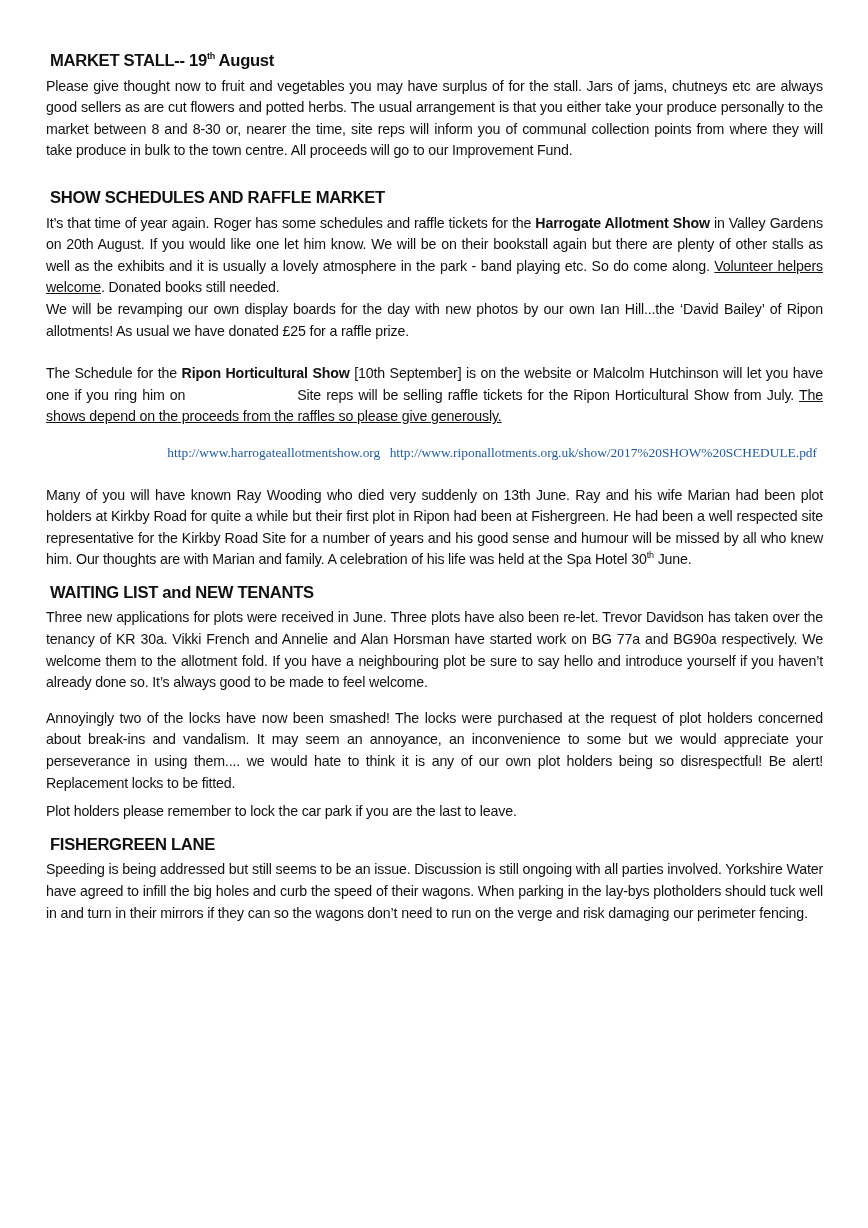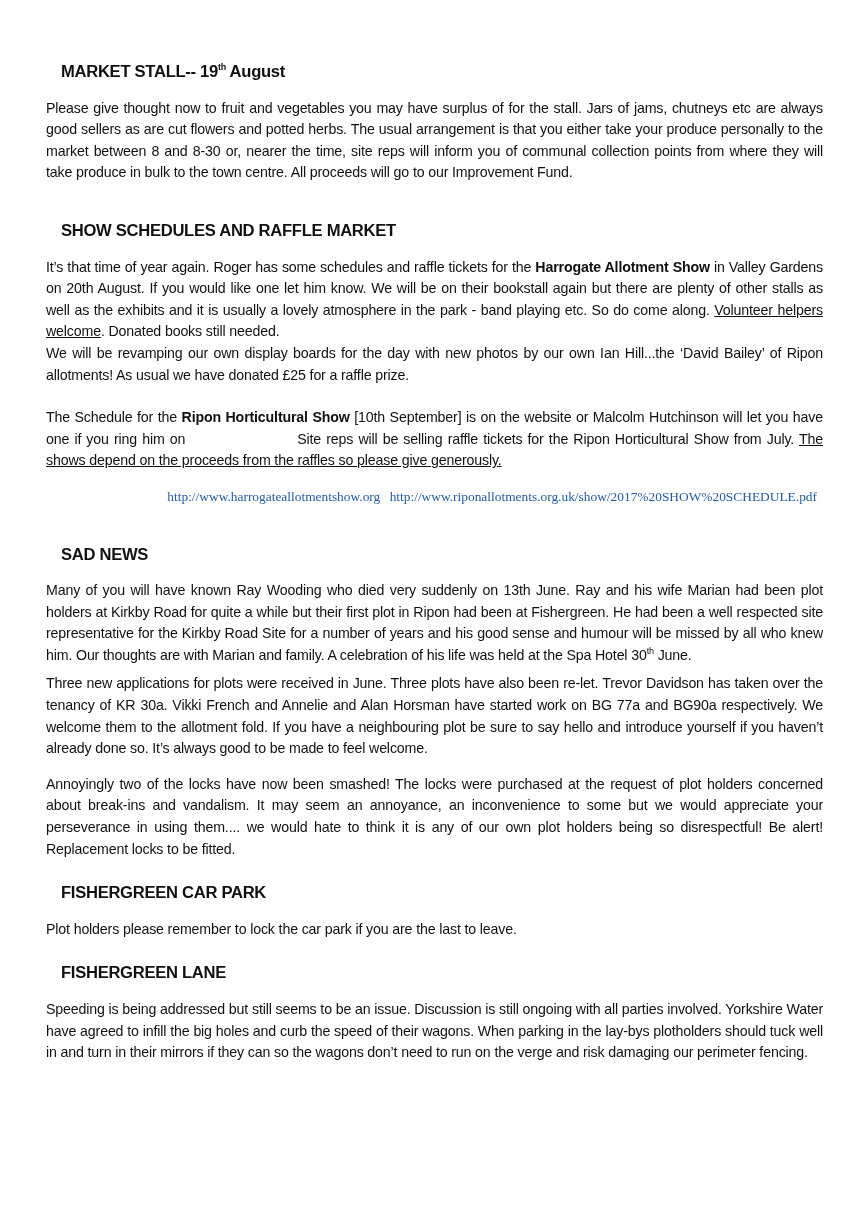--- a/index.html
+++ b/index.html
@@ -4,21 +4,21 @@
 <style>
   html, body { margin: 0; padding: 0; background: #ffffff; }
   body { width: 868px; height: 1228px; overflow: hidden; position: relative; }
   .page {
     position: absolute; left: 46px; top: 46px; width: 777px;
     font-family: "Liberation Sans", sans-serif;
     font-size: 14.2px; line-height: 21.6px; color: #111;
     letter-spacing: -0.15px;
   }
   .section { margin: 0; }
-  .heading { font-weight: bold; margin: 15px; letter-spacing: -0.3px; }
+  .heading { font-weight: bold; margin: 4px; letter-spacing: -0.3px; }
   p { margin: 0; text-align: justify; }
   .gap-lg { height: 21px; }
   .gap-sm { height: 7px; }
   .b { font-weight: bold; }
   .u { text-decoration: underline; }
   sup { font-size: 9px; line-height: 0; vertical-align: super; }
   .urls {
     font-family: "Liberation Serif", serif; font-size: 13.4px; color: #1f5a9b;
     text-align: right; padding-left: 25px; margin: 14px 0 0 0; letter-spacing: 0;
   }
@@ -45,43 +45,42 @@
     <p><span>The Schedule for the </span><span class="b">Ripon Horticultural Show</span><span> [10th September] is on the website or Malcolm Hutchinson will let you have one if you ring him on</span><span class="blank"></span><span>Site reps will be selling raffle tickets for the Ripon Horticultural Show from July. </span><span class="u">The shows depend on the proceeds from the raffles so please give generously.</span></p>
     <div class="urls">
       <span>http://www.harrogateallotmentshow.org</span>
       <span>http://www.riponallotments.org.uk/show/2017%20SHOW%20SCHEDULE.pdf</span>
     </div>
   </div>
 
   <div class="gap-lg"></div>
 
   <div class="section">
-    <h3 class="heading">SAD NEWS</h3>
     <p><span>Many of you will have known Ray Wooding who died very suddenly on 13th June. Ray and his wife Marian had been plot holders at Kirkby Road for quite a while but their first plot in Ripon had been at Fishergreen. He had been a well respected site representative for the Kirkby Road Site for a number of years and his good sense and humour will be missed by all who knew him.  Our thoughts are with Marian and family. A celebration of his life was held at the Spa Hotel 30</span><sup>th</sup><span> June.</span></p>
   </div>
 
   <div class="gap-sm"></div>
 
   <div class="section">
+    <h3 class="heading">WAITING LIST and NEW TENANTS</h3>
     <p>Three new applications for plots were received in June. Three plots have also been re-let. Trevor Davidson has taken over the tenancy of KR 30a. Vikki French and Annelie and Alan Horsman have started work on BG 77a and BG90a respectively. We welcome them to the allotment fold. If you have a neighbouring plot be sure to say hello and introduce yourself if you haven’t already done so. It’s always good to be made to feel welcome.</p>
   </div>
 
   <div class="gap-sm"></div>
 
 
   <div class="gap-sm"></div>
 
   <div class="section">
     <p>Annoyingly two of the locks have now been smashed! The locks were purchased at the request of plot holders concerned about break-ins and vandalism. It may seem an annoyance, an inconvenience to some but we would appreciate your perseverance in using them.... we would hate to think it is any of our own plot holders being so disrespectful! Be alert!  Replacement locks to be fitted.</p>
   </div>
 
   <div class="gap-sm"></div>
 
   <div class="section">
-    <h3 class="heading">FISHERGREEN CAR PARK</h3>
     <p>Plot holders please remember to lock the car park if you are the last to leave.</p>
   </div>
 
   <div class="gap-sm"></div>
 
   <div class="section">
     <h3 class="heading">FISHERGREEN LANE</h3>
     <p>Speeding is being addressed but still seems to be an issue. Discussion is still ongoing with all parties involved. Yorkshire Water have agreed to infill the big holes and curb the speed of their wagons.  When parking in the lay-bys plotholders should tuck well in and turn in their mirrors if they can so the wagons don’t need to run on the verge and risk damaging our perimeter fencing.</p>
   </div>
 

